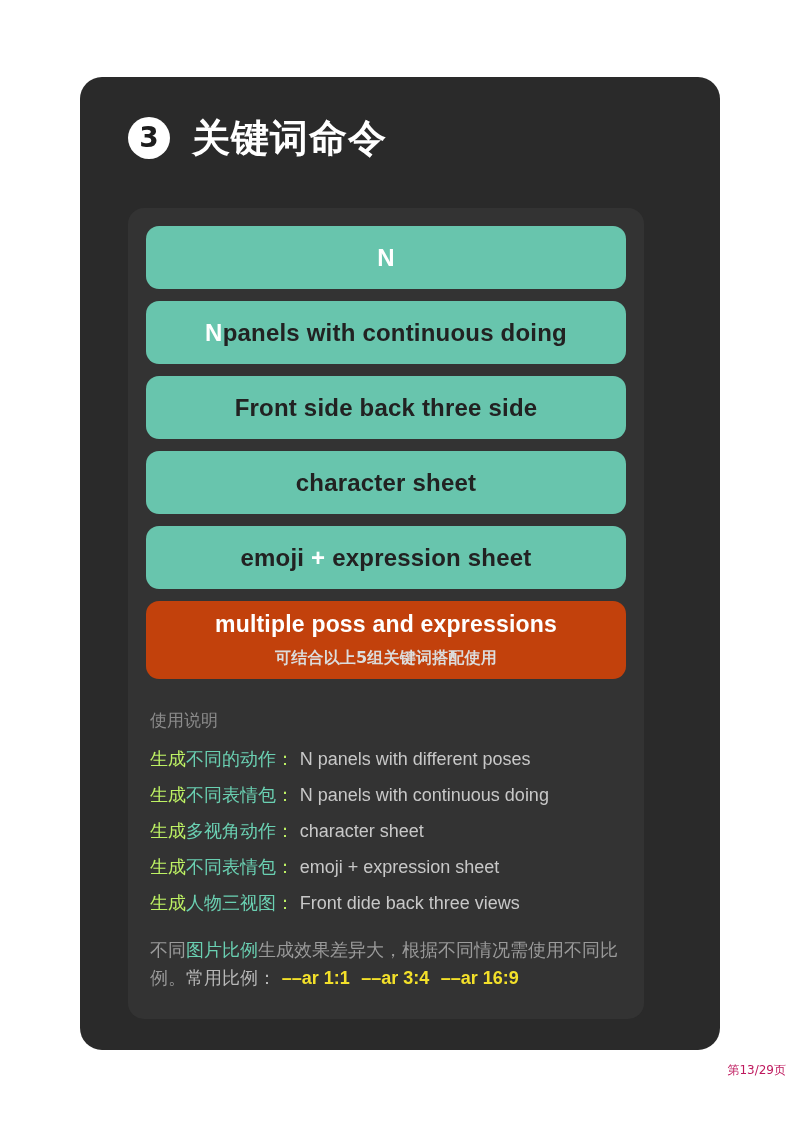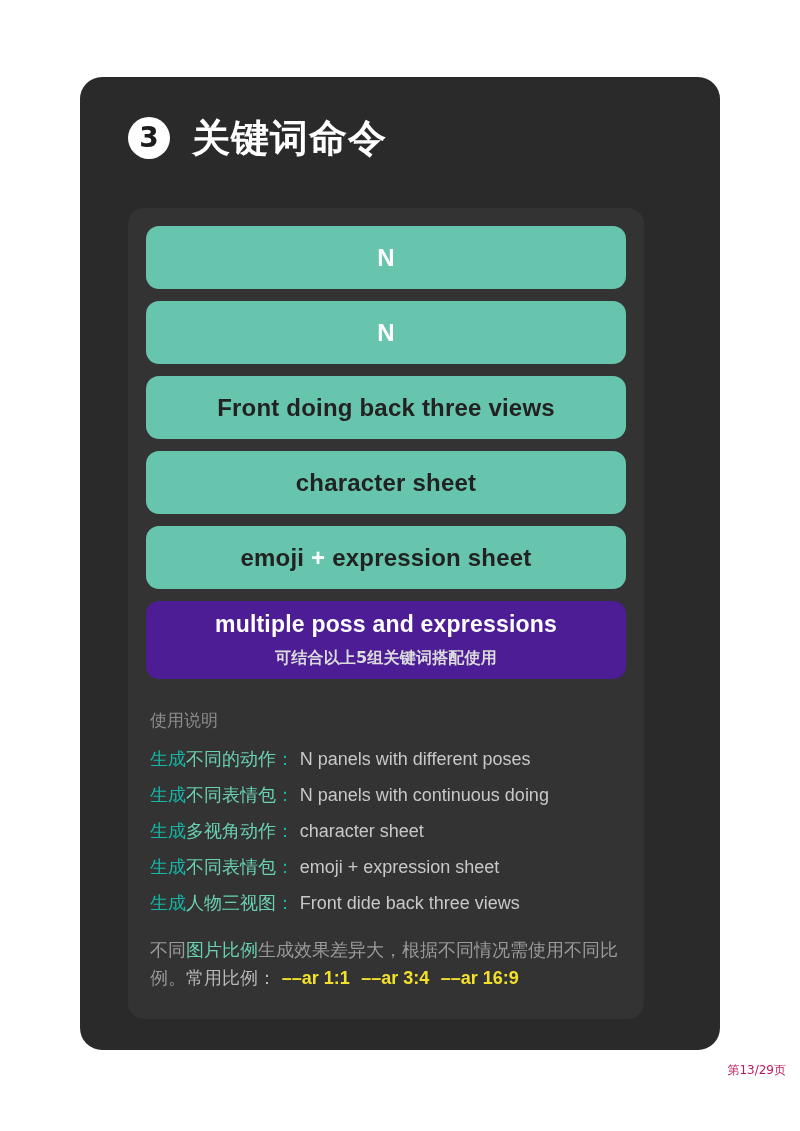--- a/index.html
+++ b/index.html
@@ -86,21 +86,21 @@
     font-size: 24px;
     font-weight: bold;
     letter-spacing: 0.2px;
     box-sizing: border-box;
   }
   .chip .hl {
     color: #ffffff;
     font-weight: bold;
   }
   .chip-note {
-    background: #4c1d95;
+    background: #c2410c;
     height: 78px;
     flex-direction: column;
     justify-content: center;
     gap: 10px;
     border-radius: 13px;
   }
   .chip-note .note-main {
     color: #ffffff;
     font-size: 23px;
     font-weight: bold;
@@ -126,21 +126,21 @@
     font-family: "DejaVu Sans", "Liberation Sans", sans-serif;
   }
   .usage-row {
     font-size: 18px;
     line-height: 1;
     margin-bottom: 18px;
     white-space: nowrap;
     font-family: "DejaVu Sans", "Liberation Sans", sans-serif;
   }
   .usage-row .cn {
-    color: #14b8a6;
+    color: #bef264;
   }
   .usage-row .cn-em {
     color: #6ad0b2;
   }
   .usage-row .en {
     color: #c8c8c8;
     font-family: "Liberation Sans", sans-serif;
     font-size: 18px;
   }
   .usage-para {
@@ -186,24 +186,25 @@
   <div class="panel">
 
     <div class="chips">
 
       <div class="chip">
         <span class="hl">N</span>
       </div>
 
       <div class="chip">
         <span class="hl">N</span>
-      </div>
-
-      <div class="chip">
-        <span>Front doing back three views</span>
+          <span> panels with continuous doing</span>
+      </div>
+
+      <div class="chip">
+        <span>Front side back three side</span>
       </div>
 
       <div class="chip">
         <span>character sheet</span>
       </div>
 
       <div class="chip">
         <span>emoji</span>&nbsp;<span class="hl">+</span>&nbsp;<span>expression sheet</span>
       </div>
 

